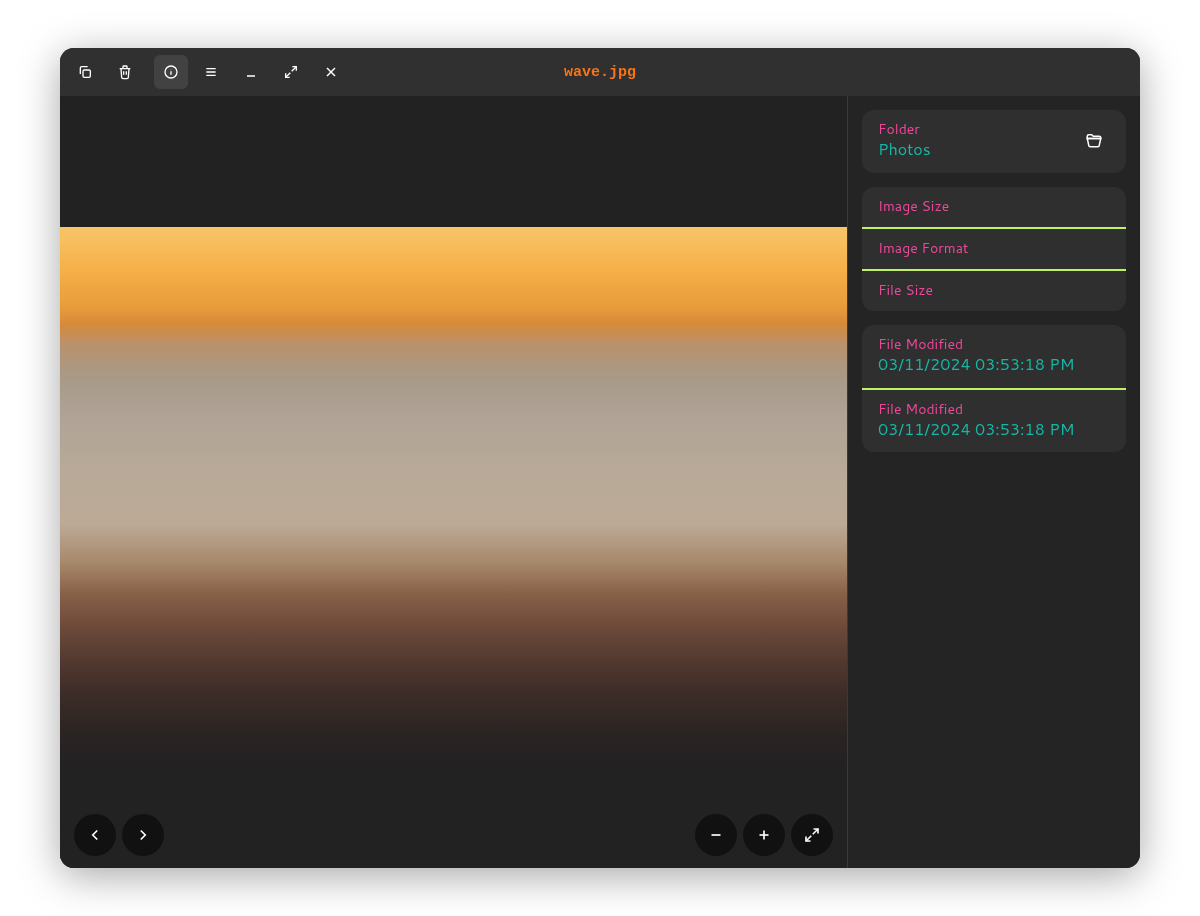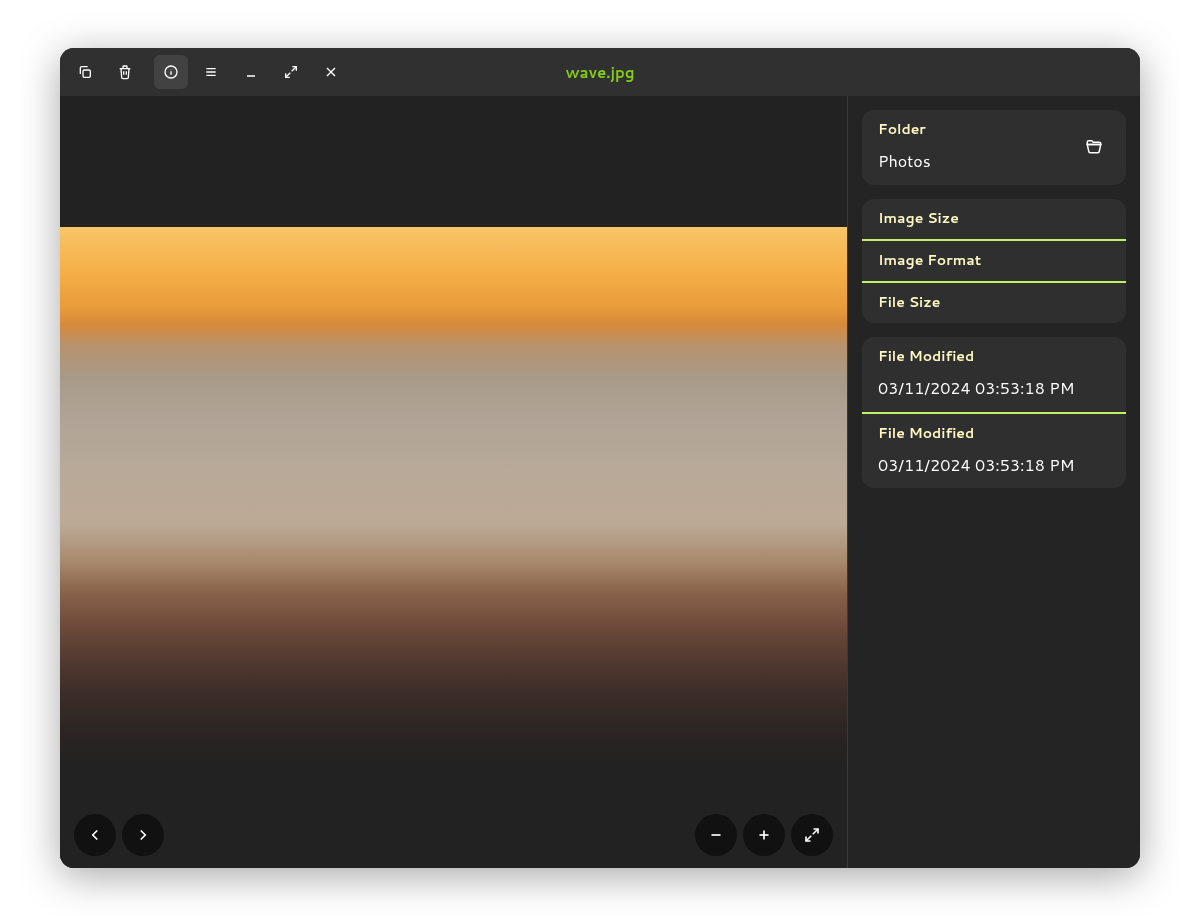--- a/index.html
+++ b/index.html
@@ -20,27 +20,28 @@
       width: 1080px;
       height: 820px;
       background: #242424;
       border-radius: 14px;
       overflow: hidden;
       box-shadow: 0 8px 40px rgba(0,0,0,0.35);
       display: flex;
       flex-direction: column;
     }
     .title {
-      color: #84cc16;
+      color: #f97316;
       font-size: 15px;
       font-weight: 700;
       position: absolute;
       left: 50%;
       transform: translateX(-50%);
       pointer-events: none;
+      font-family: Liberation Mono, monospace;
     }
     .headerbar-wrap {
       position: relative;
       width: 100%;
       height: 48px;
       display: flex;
       align-items: center;
       padding: 0 8px;
       gap: 6px;
       background: #303030;
@@ -172,31 +173,30 @@
     }
     .card-row.with-action {
       display: flex;
       align-items: center;
       gap: 10px;
     }
     .card-row .text-block {
       flex: 1;
     }
     .card-label {
-      color: #fef9c3;
+      color: #ec4899;
       font-size: 14px;
       line-height: 1.3;
-      font-weight: bold;
     }
     .card-value {
-      color: #ffffff;
+      color: #14b8a6;
       font-size: 16px;
       font-weight: 400;
       line-height: 1.4;
-      margin-top: 12px;
+      margin-top: 0;
     }
     .folder-btn {
       width: 32px;
       height: 32px;
       background: transparent;
       border: none;
       color: #fff;
       display: flex;
       align-items: center;
       justify-content: center;

